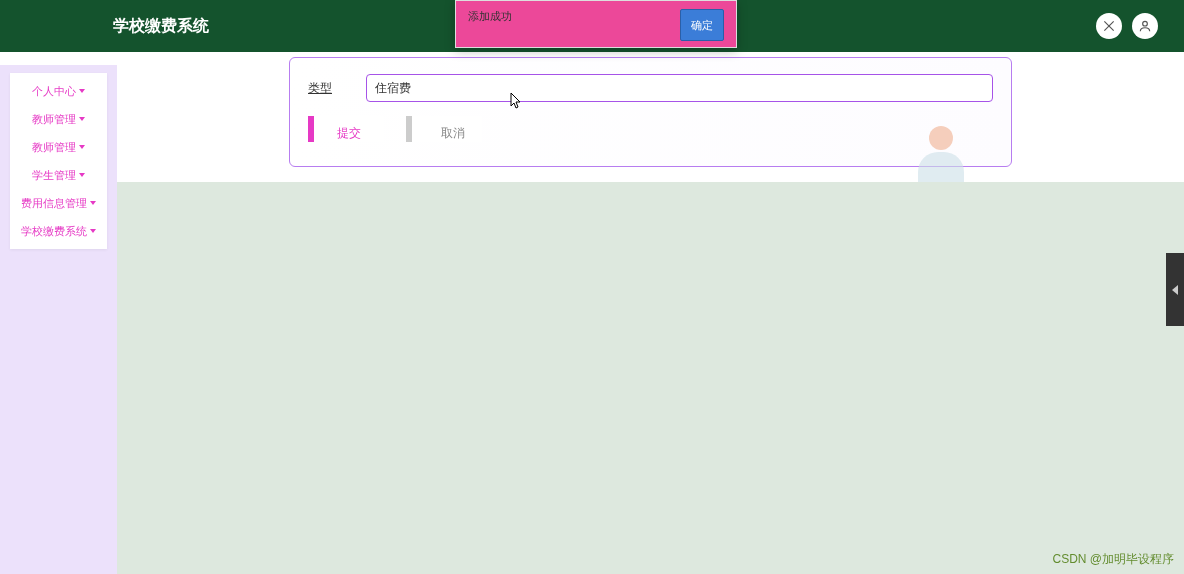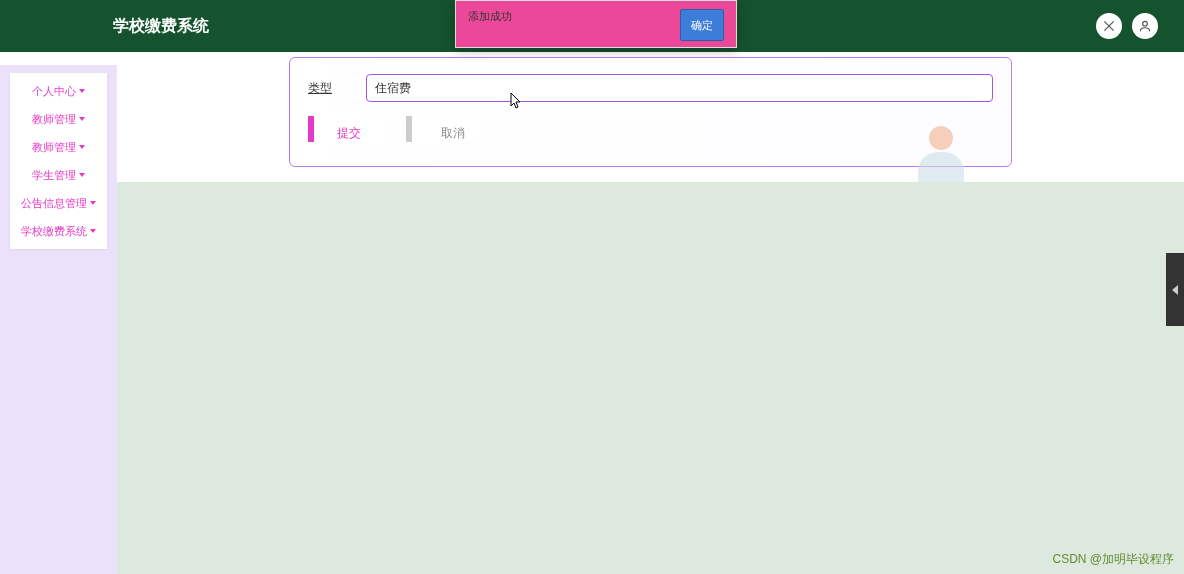--- a/index.html
+++ b/index.html
@@ -132,21 +132,21 @@
     </div>
     <div class="sidebar-item">
       <span>教师管理</span>
       <span class="caret"></span>
     </div>
     <div class="sidebar-item">
       <span>学生管理</span>
       <span class="caret"></span>
     </div>
     <div class="sidebar-item">
-      <span>公告信息管理</span>
+      <span>费用信息管理</span>
       <span class="caret"></span>
     </div>
     <div class="sidebar-item">
       <span>学校缴费系统</span>
       <span class="caret"></span>
     </div>
   </div>
 </div>
 
 <div class="main">

